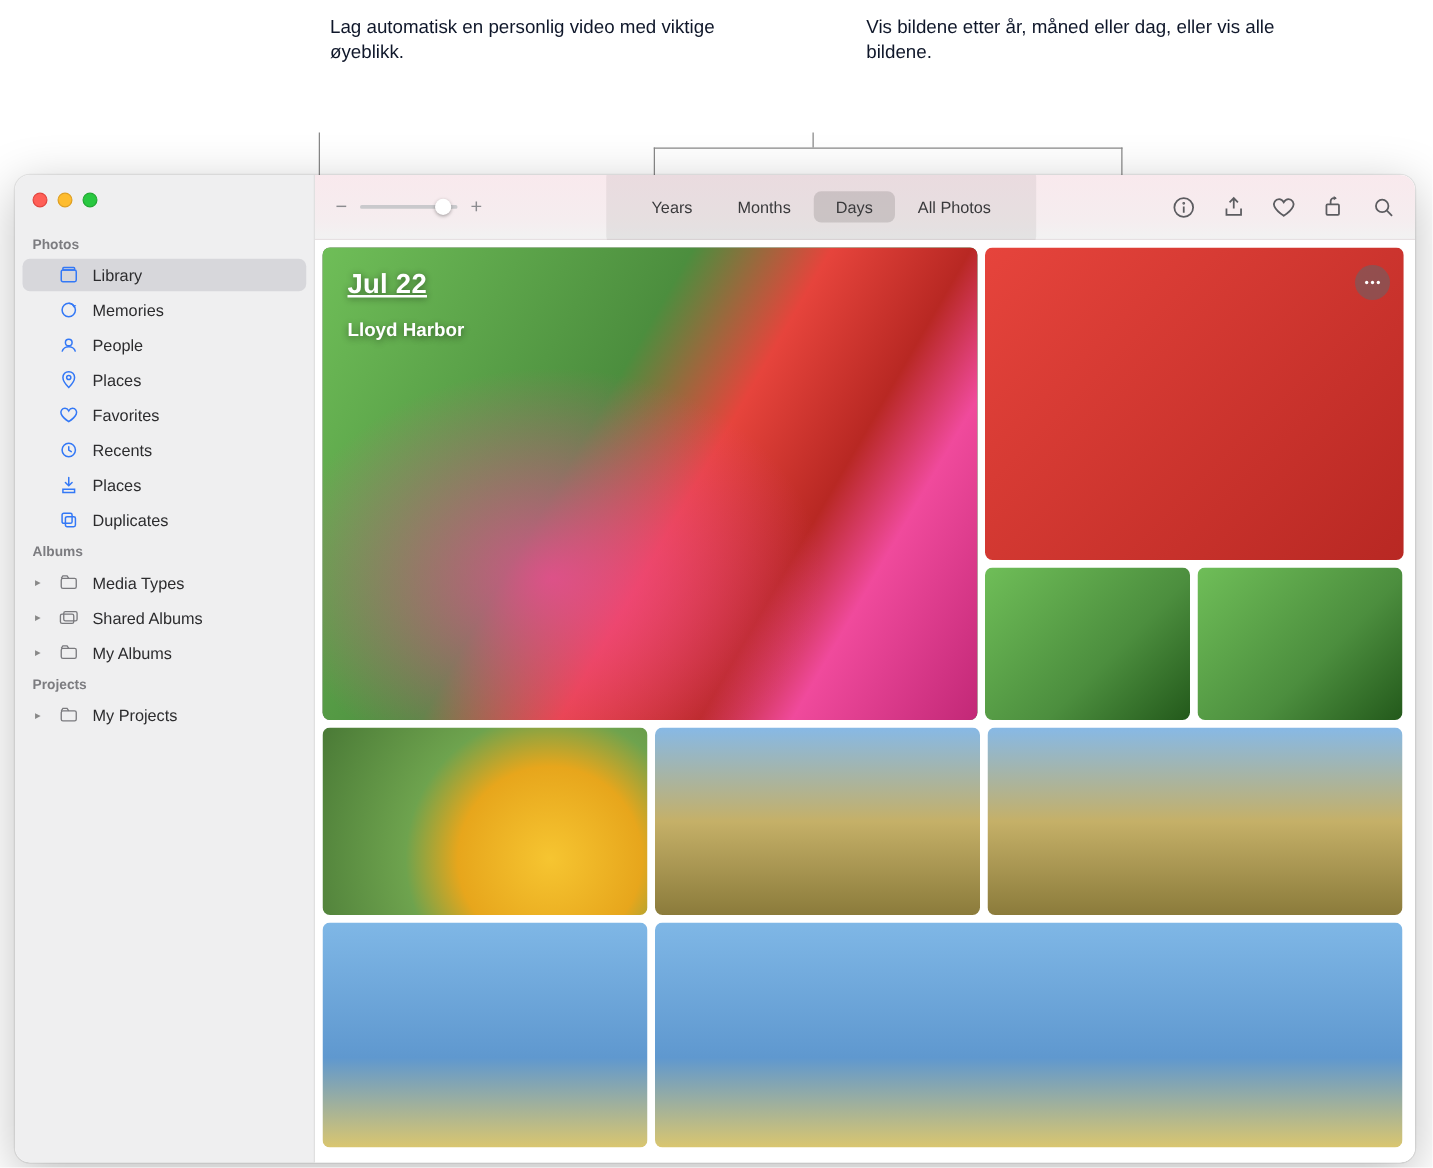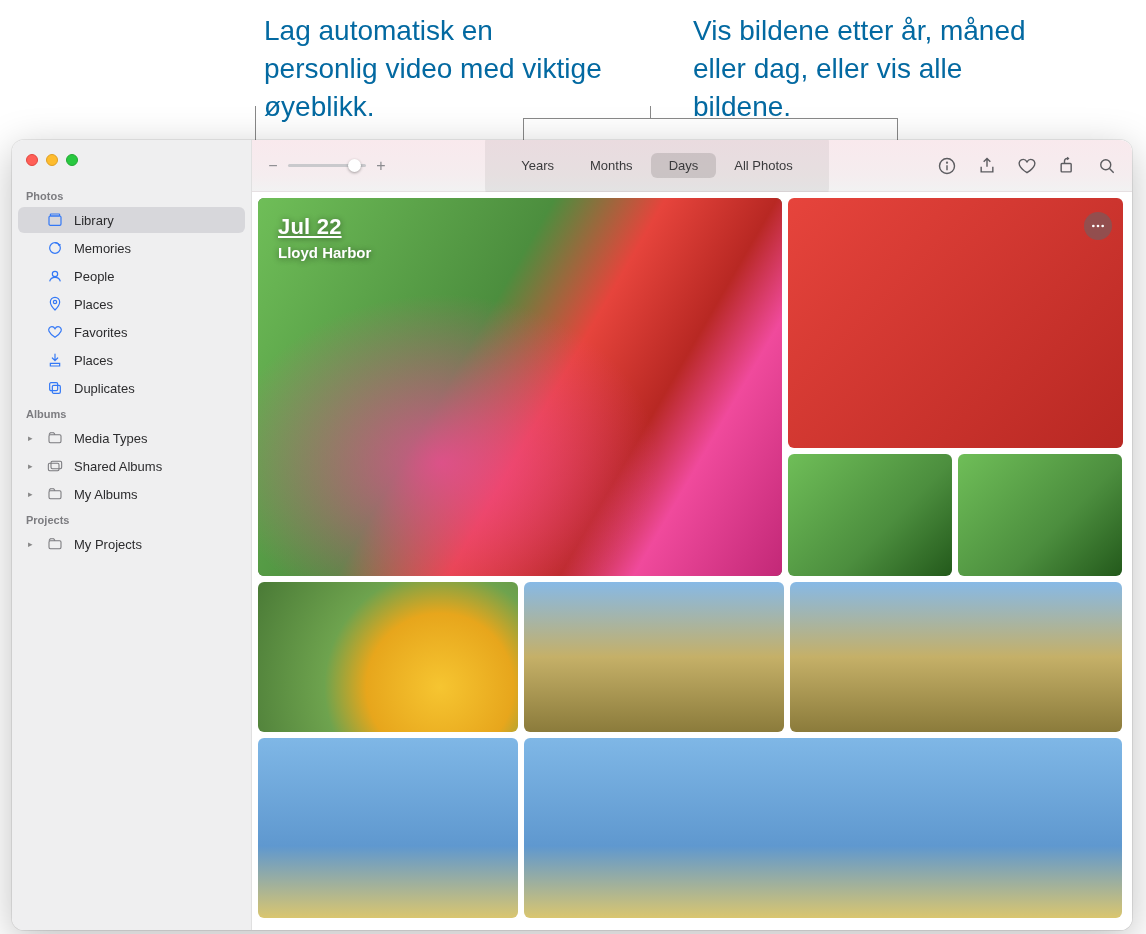--- a/index.html
+++ b/index.html
@@ -14,23 +14,23 @@
 
   
   .callouts {
     position: absolute;
     top: 12px; left: 0; right: 0;
     height: 128px;
     pointer-events: none;
   }
   .callout {
     position: absolute;
-    font-size: 28px;
+    font-size: 15px;
     line-height: 1.35;
-    color: #0369a1;
+    color: #0f172a;
   }
   .callout-left { left: 264px; width: 340px; }
   .callout-right { left: 693px; width: 340px; }
 
   .callout-line {
     position: absolute;
     background: #888;
   }
 
   
@@ -173,21 +173,21 @@
     padding: 6px;
   }
   .hero-overlay {
     position: absolute;
     top: 22px; left: 26px;
     z-index: 5;
     color: #fff;
     text-shadow: 0 1px 6px rgba(0,0,0,0.45);
   }
   .hero-date { font-size: 22px; font-weight: 700; letter-spacing: 0.2px; text-decoration: underline; }
-  .hero-loc  { font-size: 15px; font-weight: 600; margin-top: 4px; }
+  .hero-loc  { font-size: 15px; font-weight: 600; margin-top: 16px; }
 
   .more-btn {
     position: absolute;
     top: 20px; right: 20px;
     z-index: 5;
     width: 28px; height: 28px;
     border-radius: 50%;
     background: rgba(100,100,105,0.55);
     display: flex; align-items: center; justify-content: center;
     color: #fff;
@@ -301,20 +301,29 @@
 
     <div class="nav-item">
       <span class="icon">
         <svg viewBox="0 0 24 24">
             <path d="M12 20s-7-4.5-9-9c-1.5-3.5 1-7 4.5-7 2 0 3.5 1.2 4.5 3 1-1.8 2.5-3 4.5-3 3.5 0 6 3.5 4.5 7-2 4.5-9 9-9 9z" fill="none" stroke="currentColor" stroke-width="1.8"></path>
           </svg>
       </span>
       <span>Favorites</span>
     </div>
 
+    <div class="nav-item">
+      <span class="icon">
+        <svg viewBox="0 0 24 24">
+            <circle cx="12" cy="12" r="8" fill="none" stroke="currentColor" stroke-width="1.8"></circle>
+            <path d="M12 8v4l3 2" fill="none" stroke="currentColor" stroke-width="1.8" stroke-linecap="round"></path>
+          </svg>
+      </span>
+      <span>Recents</span>
+    </div>
 
     <div class="nav-item">
       <span class="icon">
         <svg viewBox="0 0 24 24">
             <path d="M12 3v10m0 0l-4-4m4 4l4-4M5 17h14v4H5z" fill="none" stroke="currentColor" stroke-width="1.8" stroke-linecap="round"></path>
           </svg>
       </span>
       <span>Places</span>
     </div>
 

